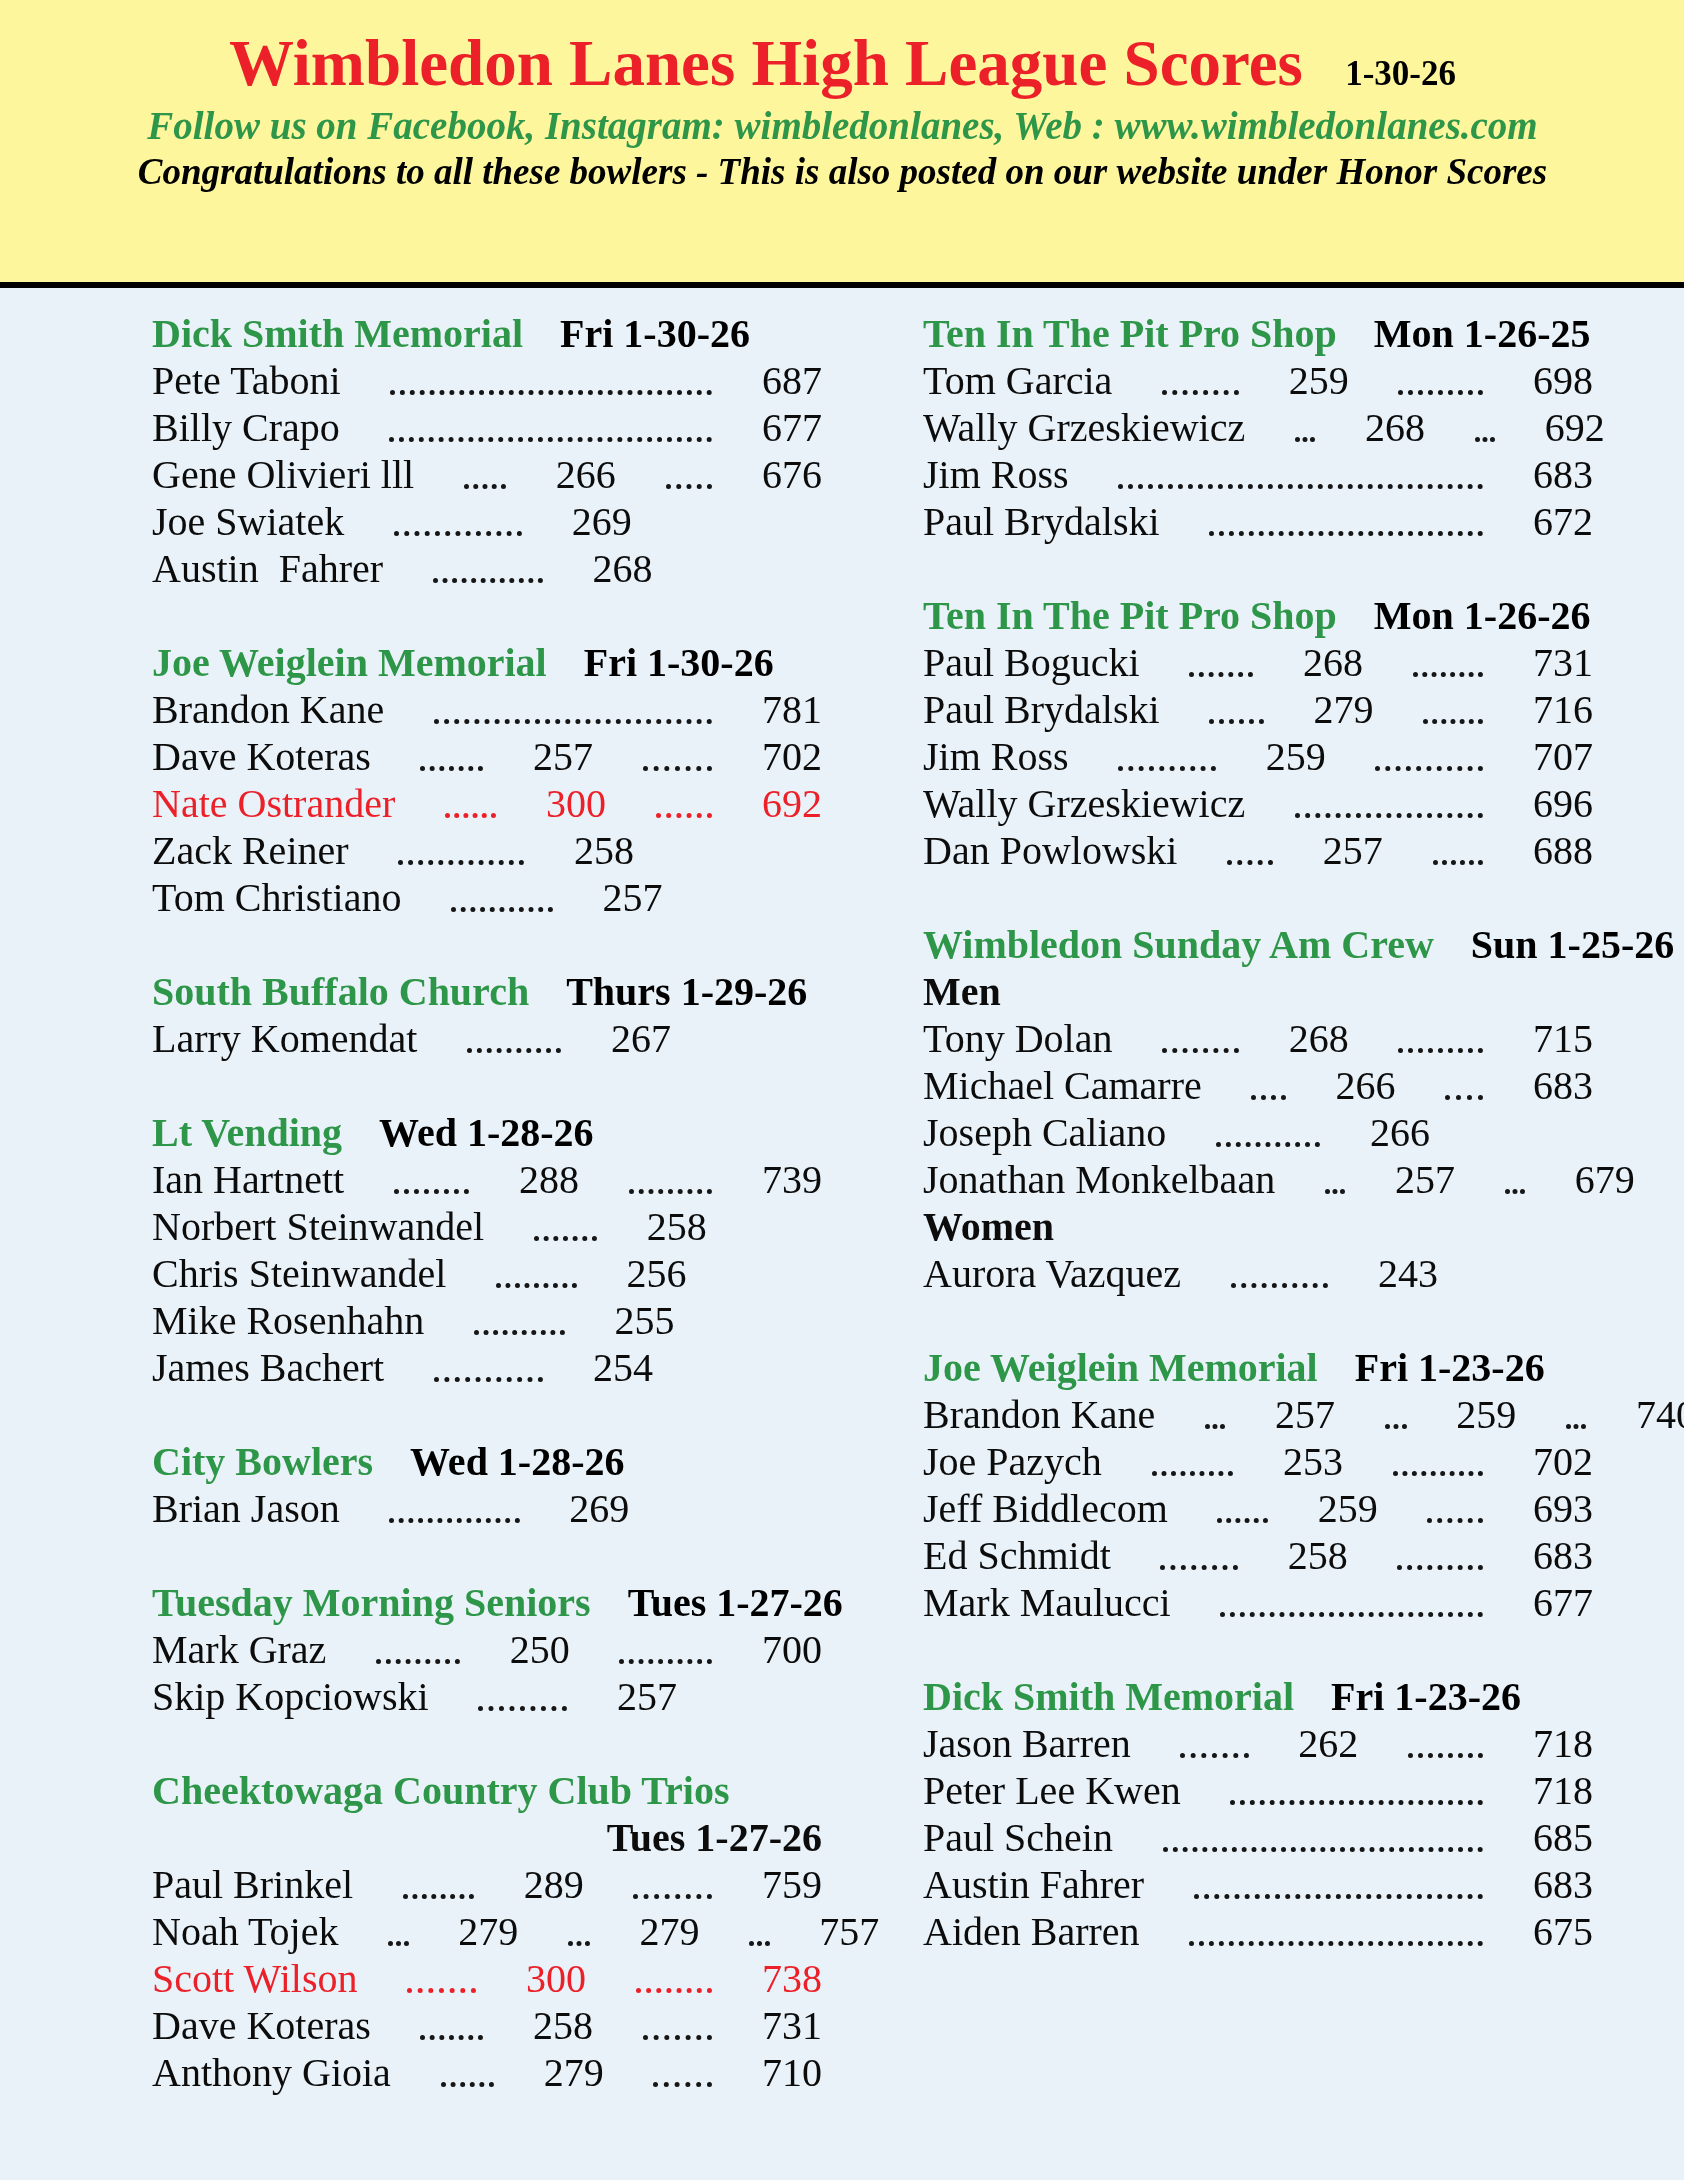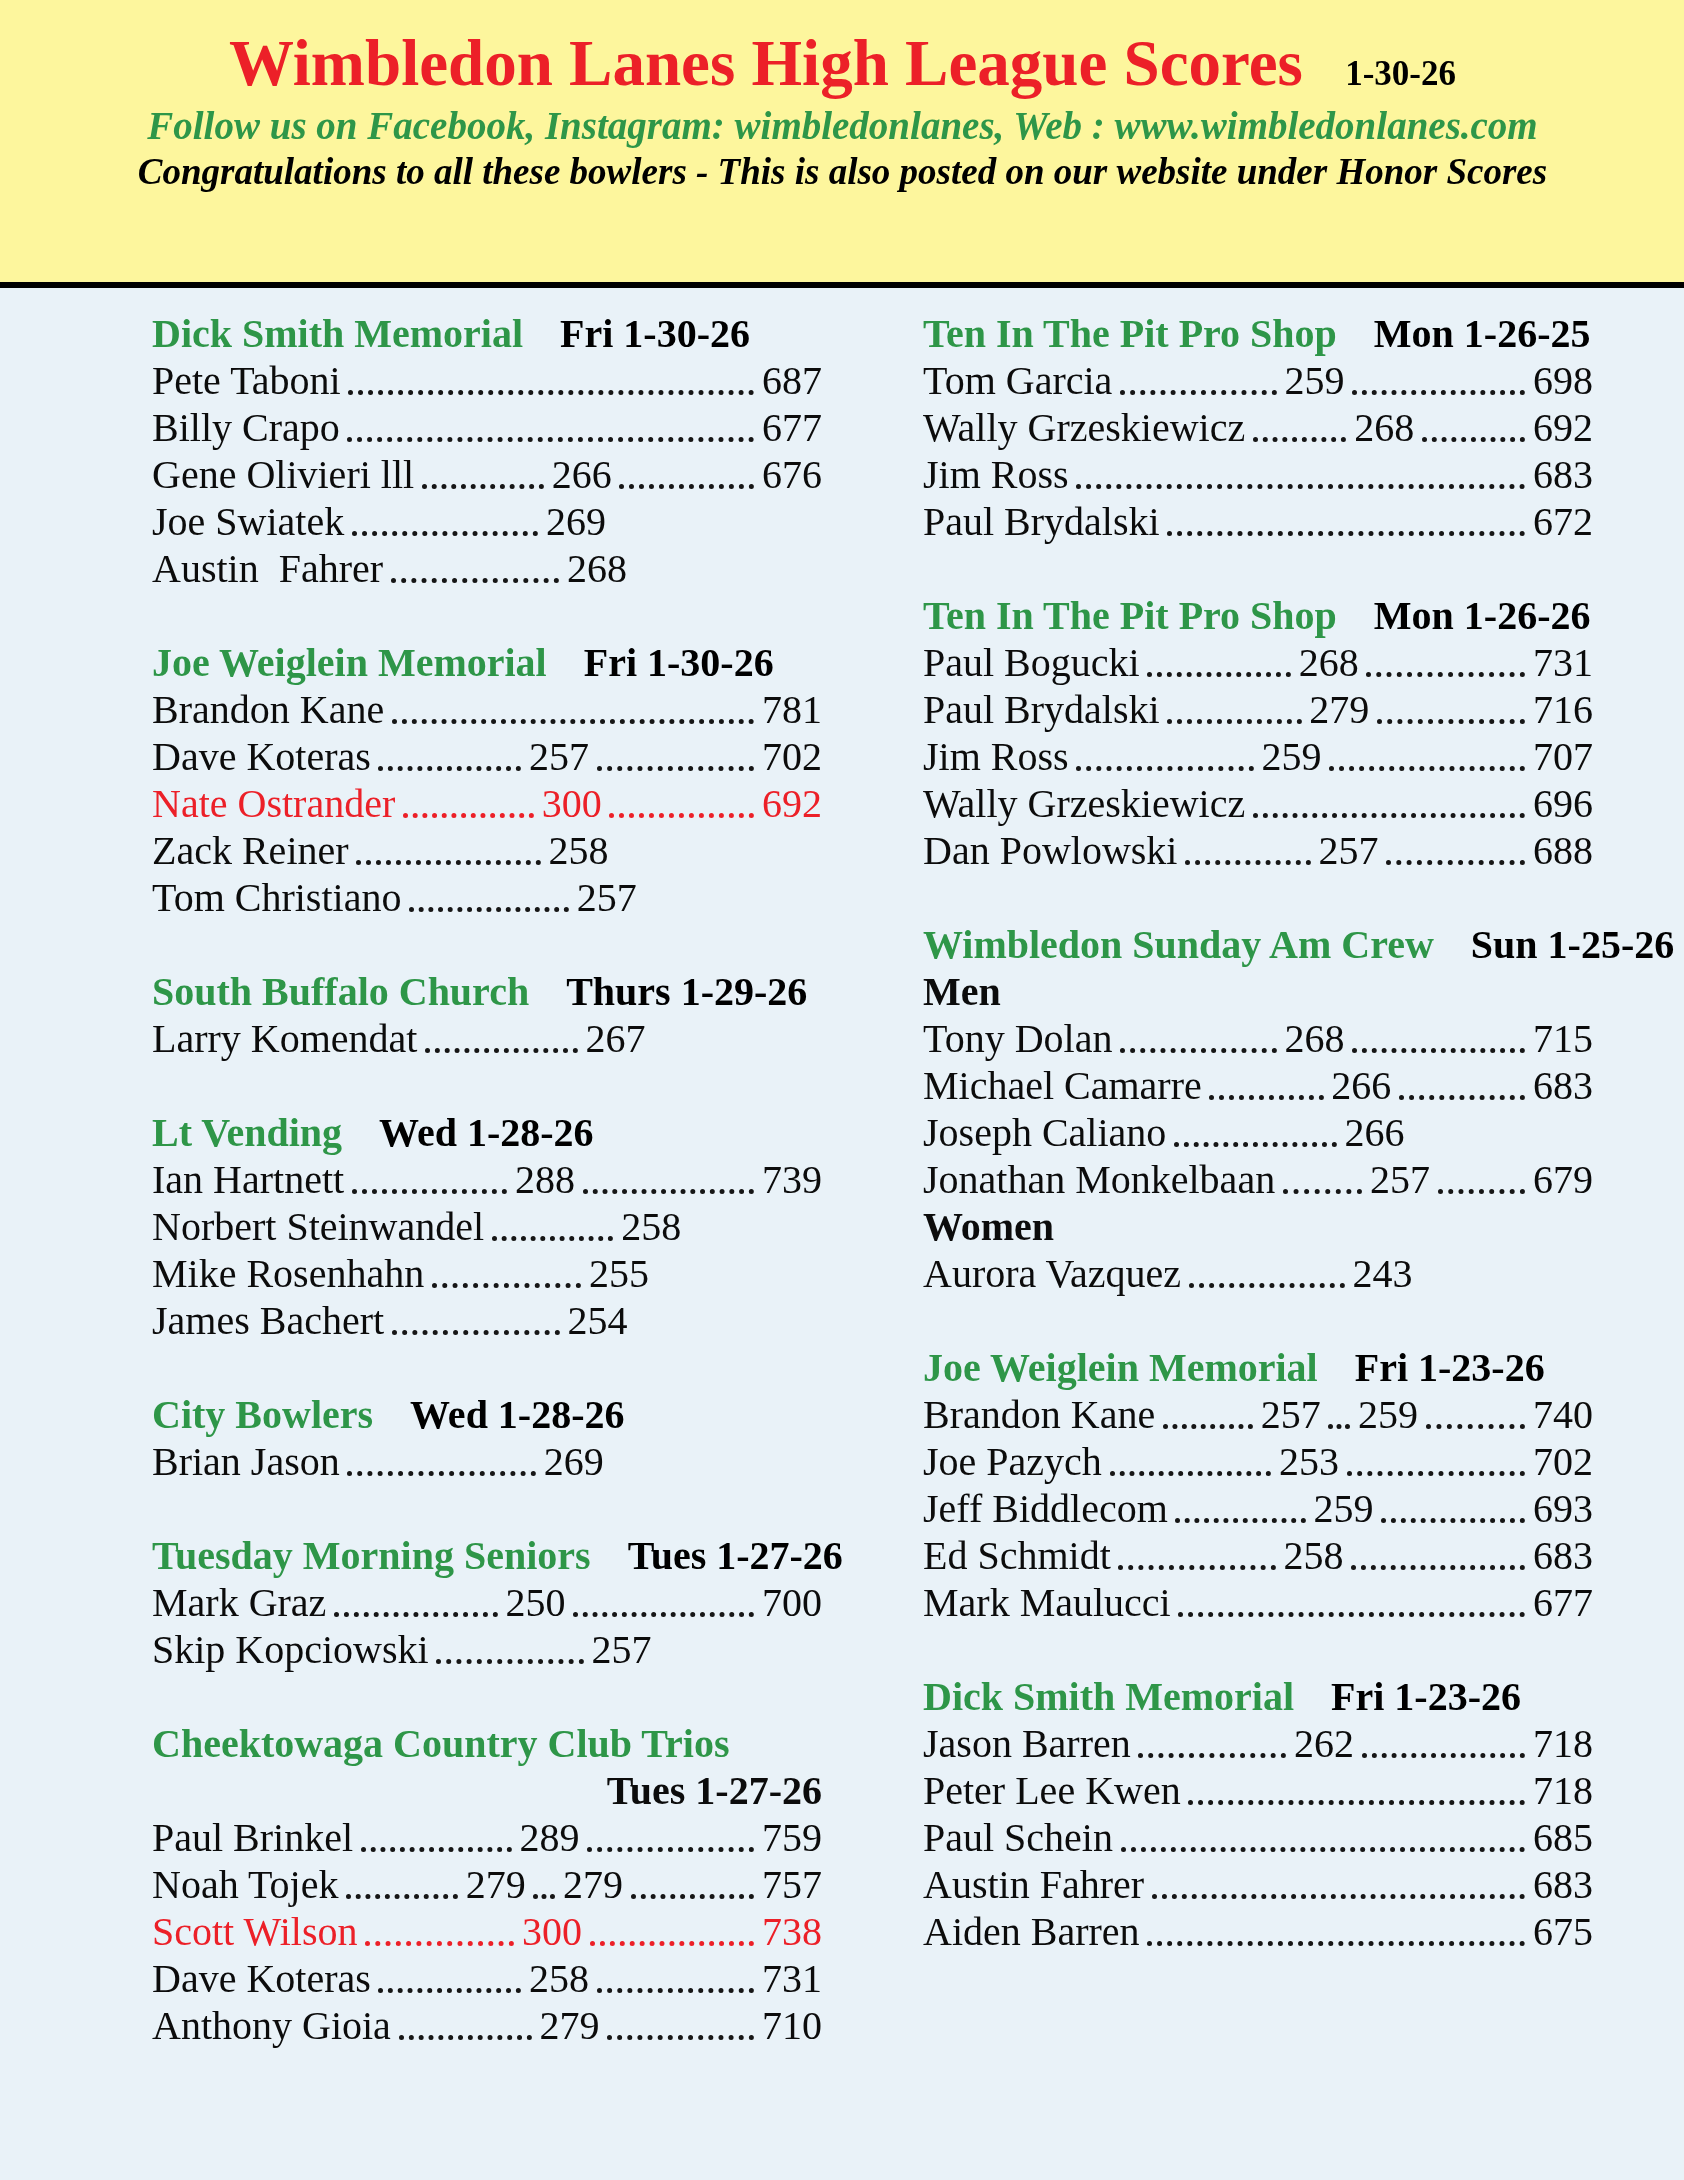--- a/index.html
+++ b/index.html
@@ -22,21 +22,21 @@
   .social{font-size:39px;font-weight:bold;font-style:italic;color:var(--green,#2e9648);margin-top:8.5px;line-height:1.0;}
   .congrats{font-size:37px;font-weight:bold;font-style:italic;color:#000;margin-top:8.5px;line-height:1.0;}
   
   .content{display:flex;gap:101px;padding:22px 92px 0 104px;margin-left:48px;}
   .col{flex:1;min-width:0;}
   .section{margin-bottom:47px;}
   .sec-head{display:flex;align-items:baseline;font-size:40px;line-height:47px;font-weight:bold;white-space:nowrap;}
   .sec-title{color:var(--green,#2e9648);}
   .sec-date{color:#000;margin-left:37px;}
   .own-date{font-size:40px;line-height:47px;font-weight:bold;text-align:right;}
-  .row{display:flex;align-items:flex-end;font-size:40px;line-height:47px;}
+  .row{display:flex;align-items:flex-end;font-size:40px;line-height:47px;gap:42px;}
   .row .nm{white-space:pre;}
   .row .num,.row .ser{white-space:pre;}
   .row.red{color:var(--red,#ec2028);}
   .subh{font-weight:bold;}
   .dots{
     flex:1;min-width:20.4px;height:0;
     border-bottom:5.1px dotted #161616;
     margin:0 7.7px 9.4px 7.7px;
   }
   .row.red .dots{border-bottom-color:var(--red,#ec2028);}
@@ -157,20 +157,26 @@
             <div class="dots d3"></div>
             <span class="ser">739</span>
           </div>
           <div class="row">
             <span class="nm">Norbert Steinwandel</span>
             <div class="dots d1"></div>
             <span class="num">258</span>
             <div class="sp"></div>
           </div>
           <div class="row">
+            <span class="nm">Chris Steinwandel</span>
+            <div class="dots d1"></div>
+            <span class="num">256</span>
+            <div class="sp"></div>
+          </div>
+          <div class="row">
             <span class="nm">Mike Rosenhahn</span>
             <div class="dots d1"></div>
             <span class="num">255</span>
             <div class="sp"></div>
           </div>
           <div class="row">
             <span class="nm">James Bachert</span>
             <div class="dots d1"></div>
             <span class="num">254</span>
             <div class="sp"></div>

